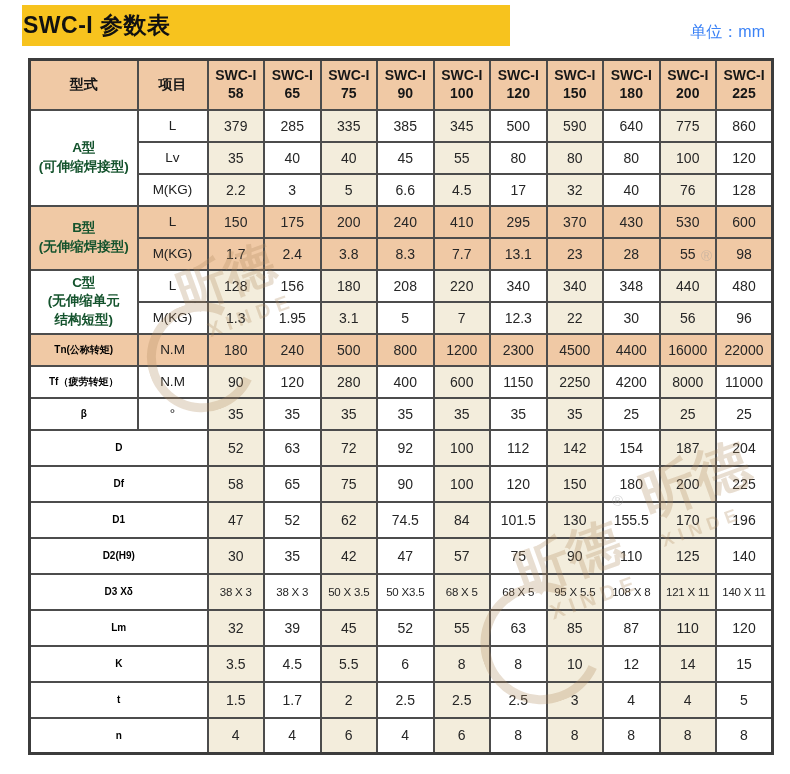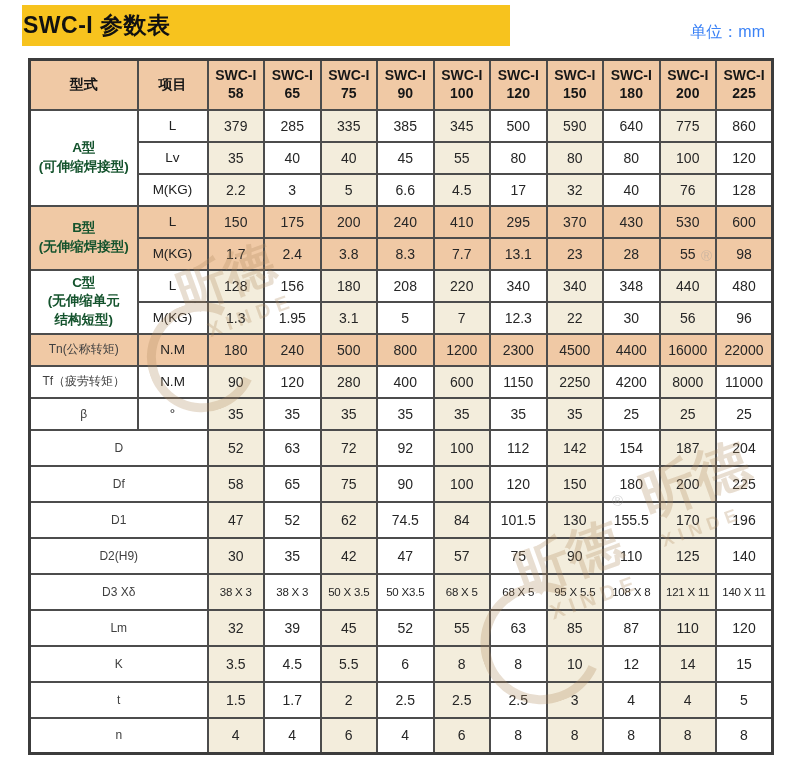--- a/index.html
+++ b/index.html
@@ -29,21 +29,21 @@
     padding:0 1px;box-sizing:border-box;overflow:hidden;
   }
   thead tr{height:50px;}
   tbody tr{height:32px;}
   tbody tr.tall{height:36px;}
   th.hd{
     background:#F0C9A5;font-weight:bold;font-size:14px;line-height:1.25;
     white-space:pre-line;color:#161616;
   }
   td.type{font-weight:bold;font-size:13.5px;line-height:1.35;white-space:pre-line;color:#14532d;}
-  td.lbl{font-weight:normal;font-size:12px;color:#404040;}
+  td.lbl{font-weight:bold;font-size:10px;color:#000000;}
   td.item{font-size:13.5px;color:#222;}
   td.val{font-size:14px;color:#262626;}
   td.val.sm{font-size:11.5px;letter-spacing:-0.2px;}
   .peach{background:#F0C9A5;}
   .cream{background:#F3EDDC;}
   .white{background:#ffffff;}
   
   .wm{position:absolute;pointer-events:none;opacity:0.28;color:#B08A5E;z-index:5;}
   .wm-ring{position:absolute;border:9px solid #B08A5E;border-radius:50%;}
   .wm-cn{position:absolute;font-weight:bold;white-space:nowrap;}

